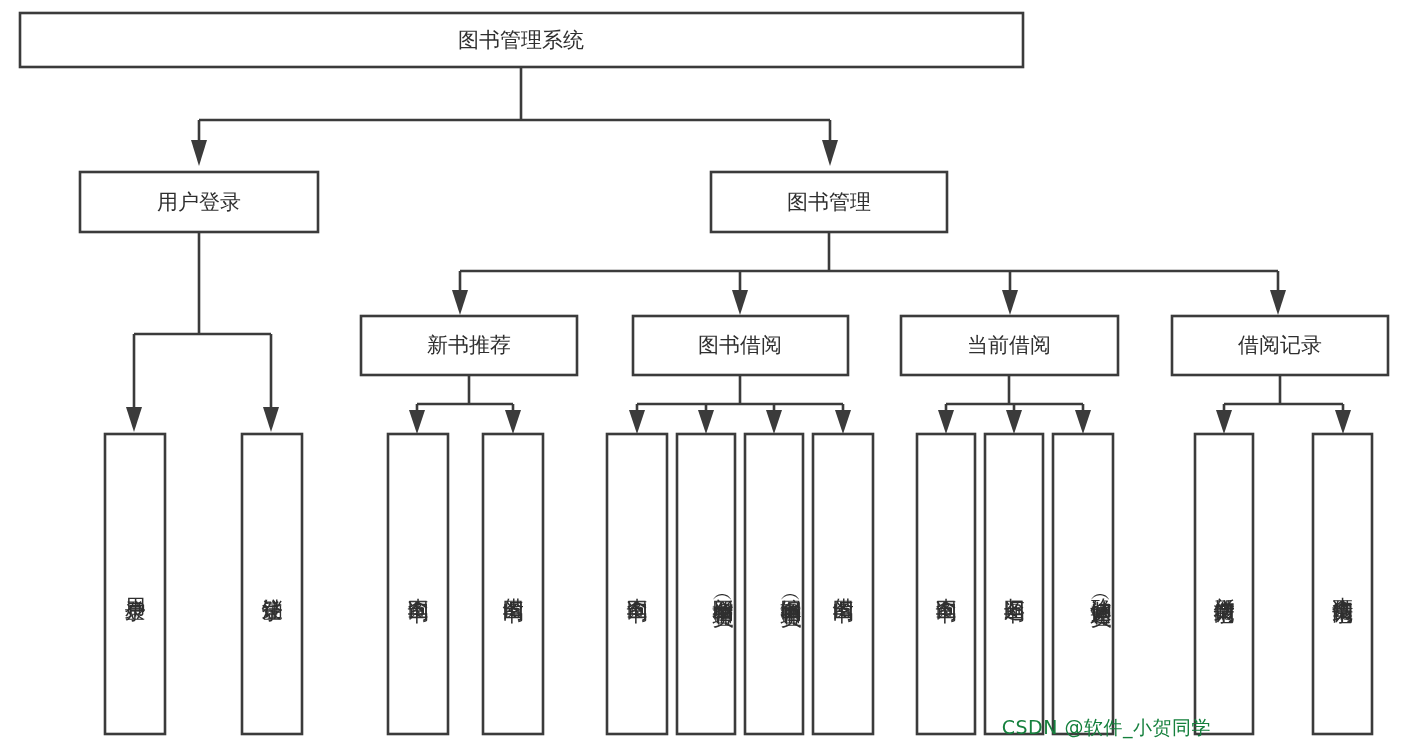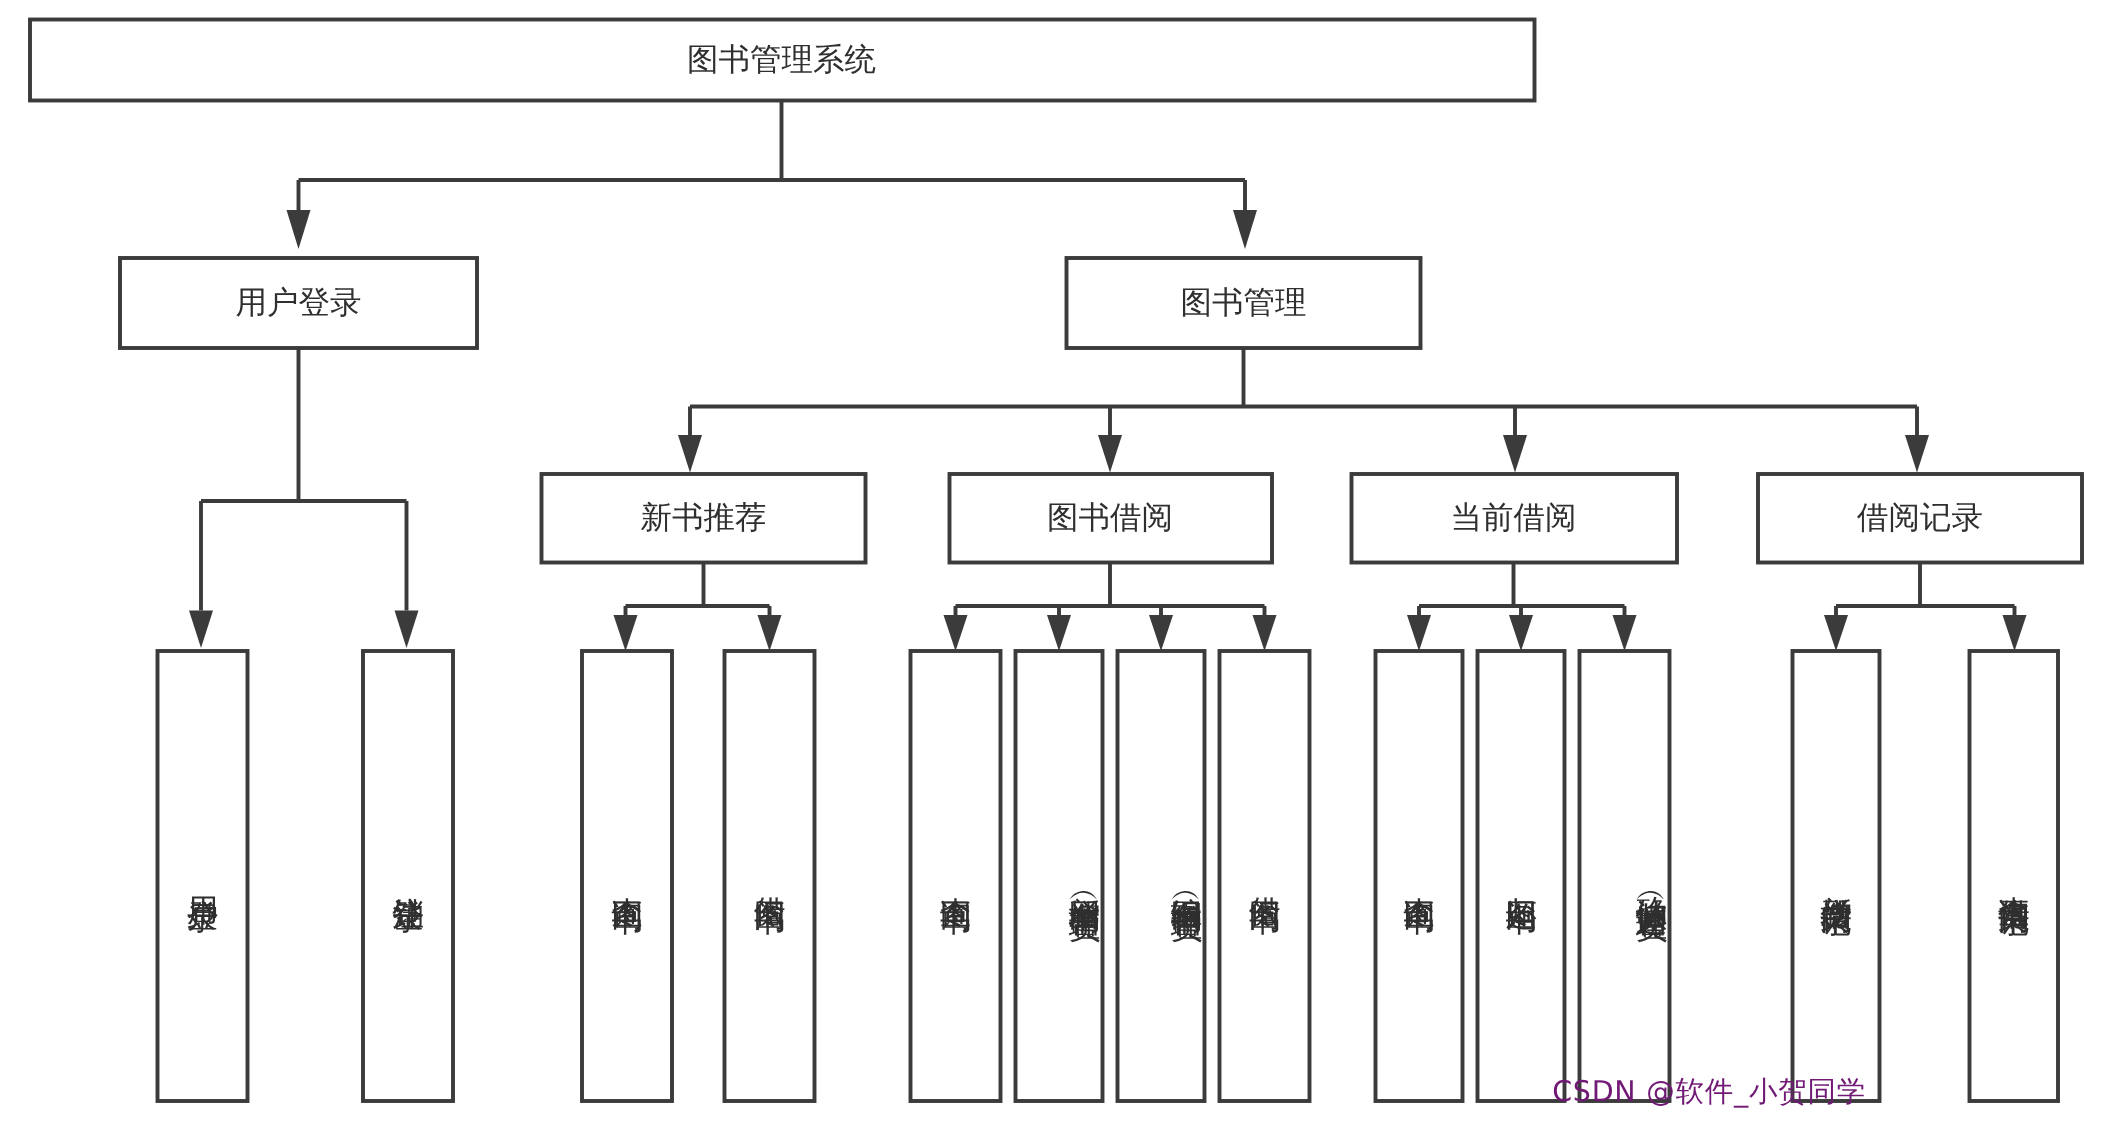--- a/index.html
+++ b/index.html
@@ -11,21 +11,20 @@
     width: 1405px;
     height: 747px;
     overflow: hidden;
     font-family: "DejaVu Sans", "Liberation Sans", sans-serif;
   }
   #diagram-root {
     position: relative;
     width: 1223px;
     height: 747px;
     background: #ffffff;
-    padding-left: 33px;
   }
   svg#flow-svg {
     position: absolute;
     left: 0;
     top: 0;
     width: 1405px;
     height: 747px;
     display: block;
   }
   .node-box {
@@ -63,21 +62,21 @@
     letter-spacing: 1.5px;
     text-align: center;
     pointer-events: none;
   }
   .watermark {
     position: absolute;
     right: 12px;
     bottom: 6px;
     font-family: "DejaVu Sans", "Liberation Sans", sans-serif;
     font-size: 19px;
-    color: #701a75;
+    color: #15803d;
     white-space: nowrap;
     letter-spacing: 0.5px;
   }
 </style>
 </head>
 <body>
 
 <div id="diagram-root">
 
   <svg id="flow-svg" viewBox="0 0 1405 747">

